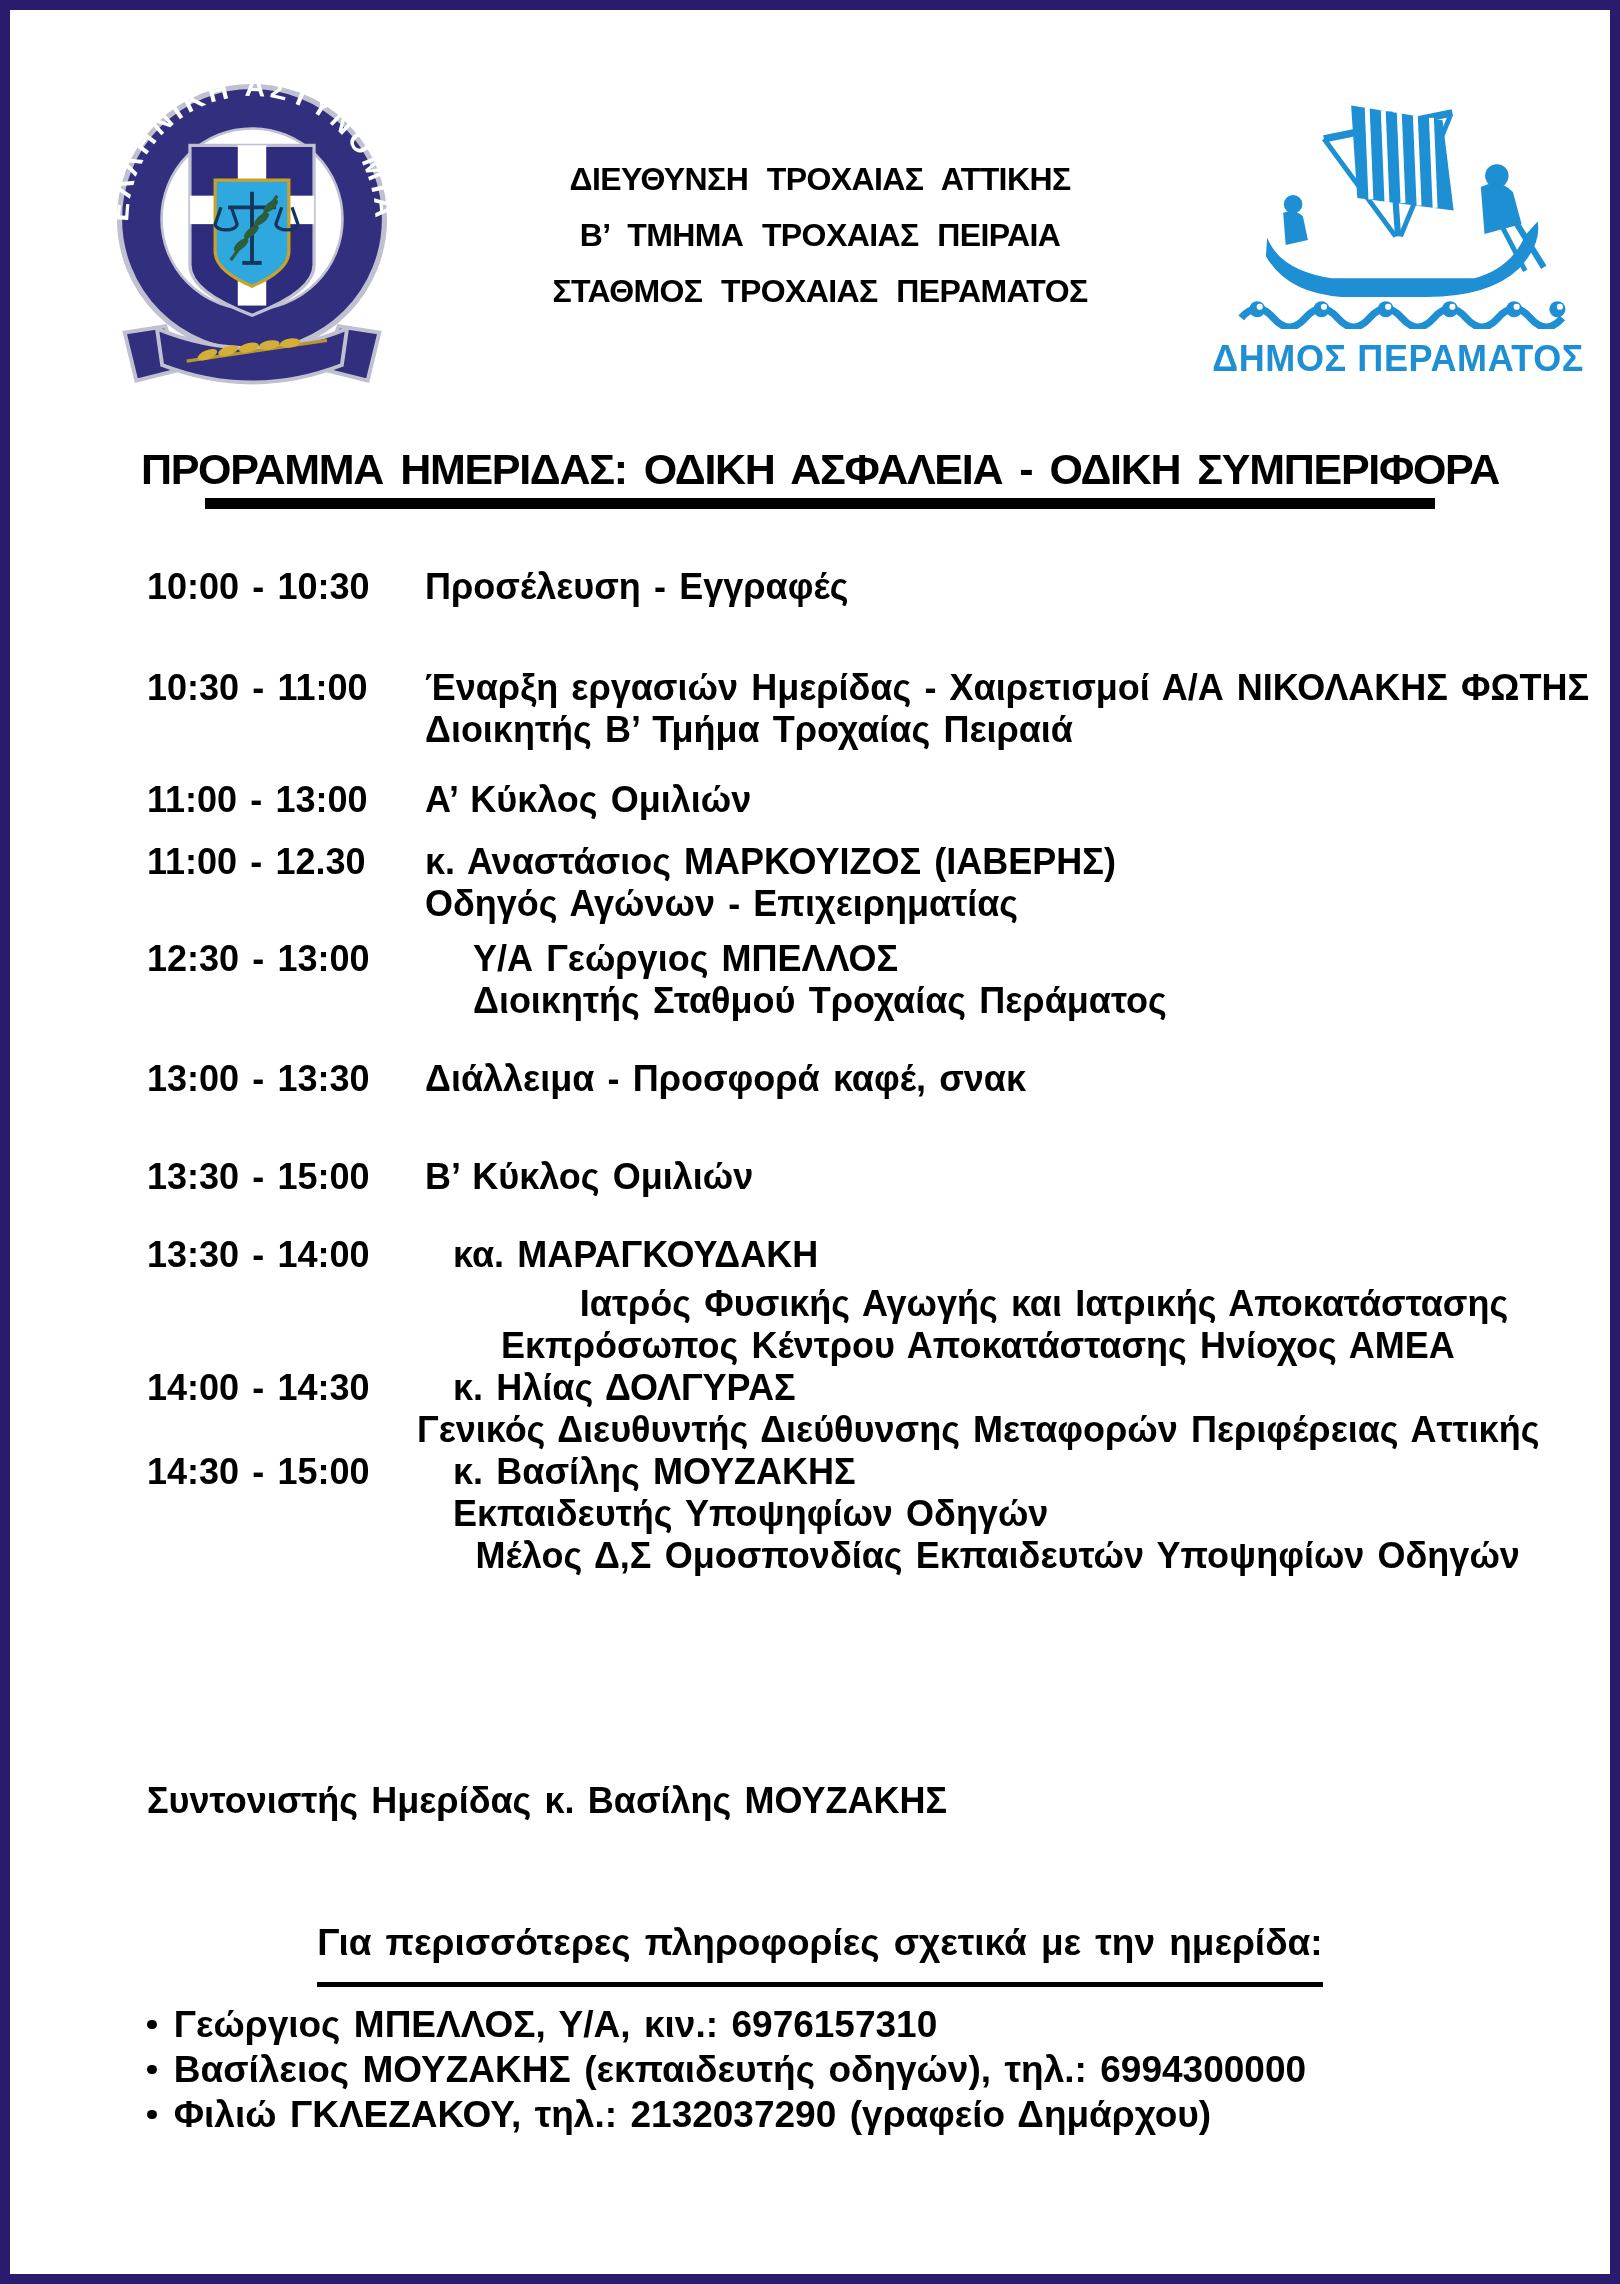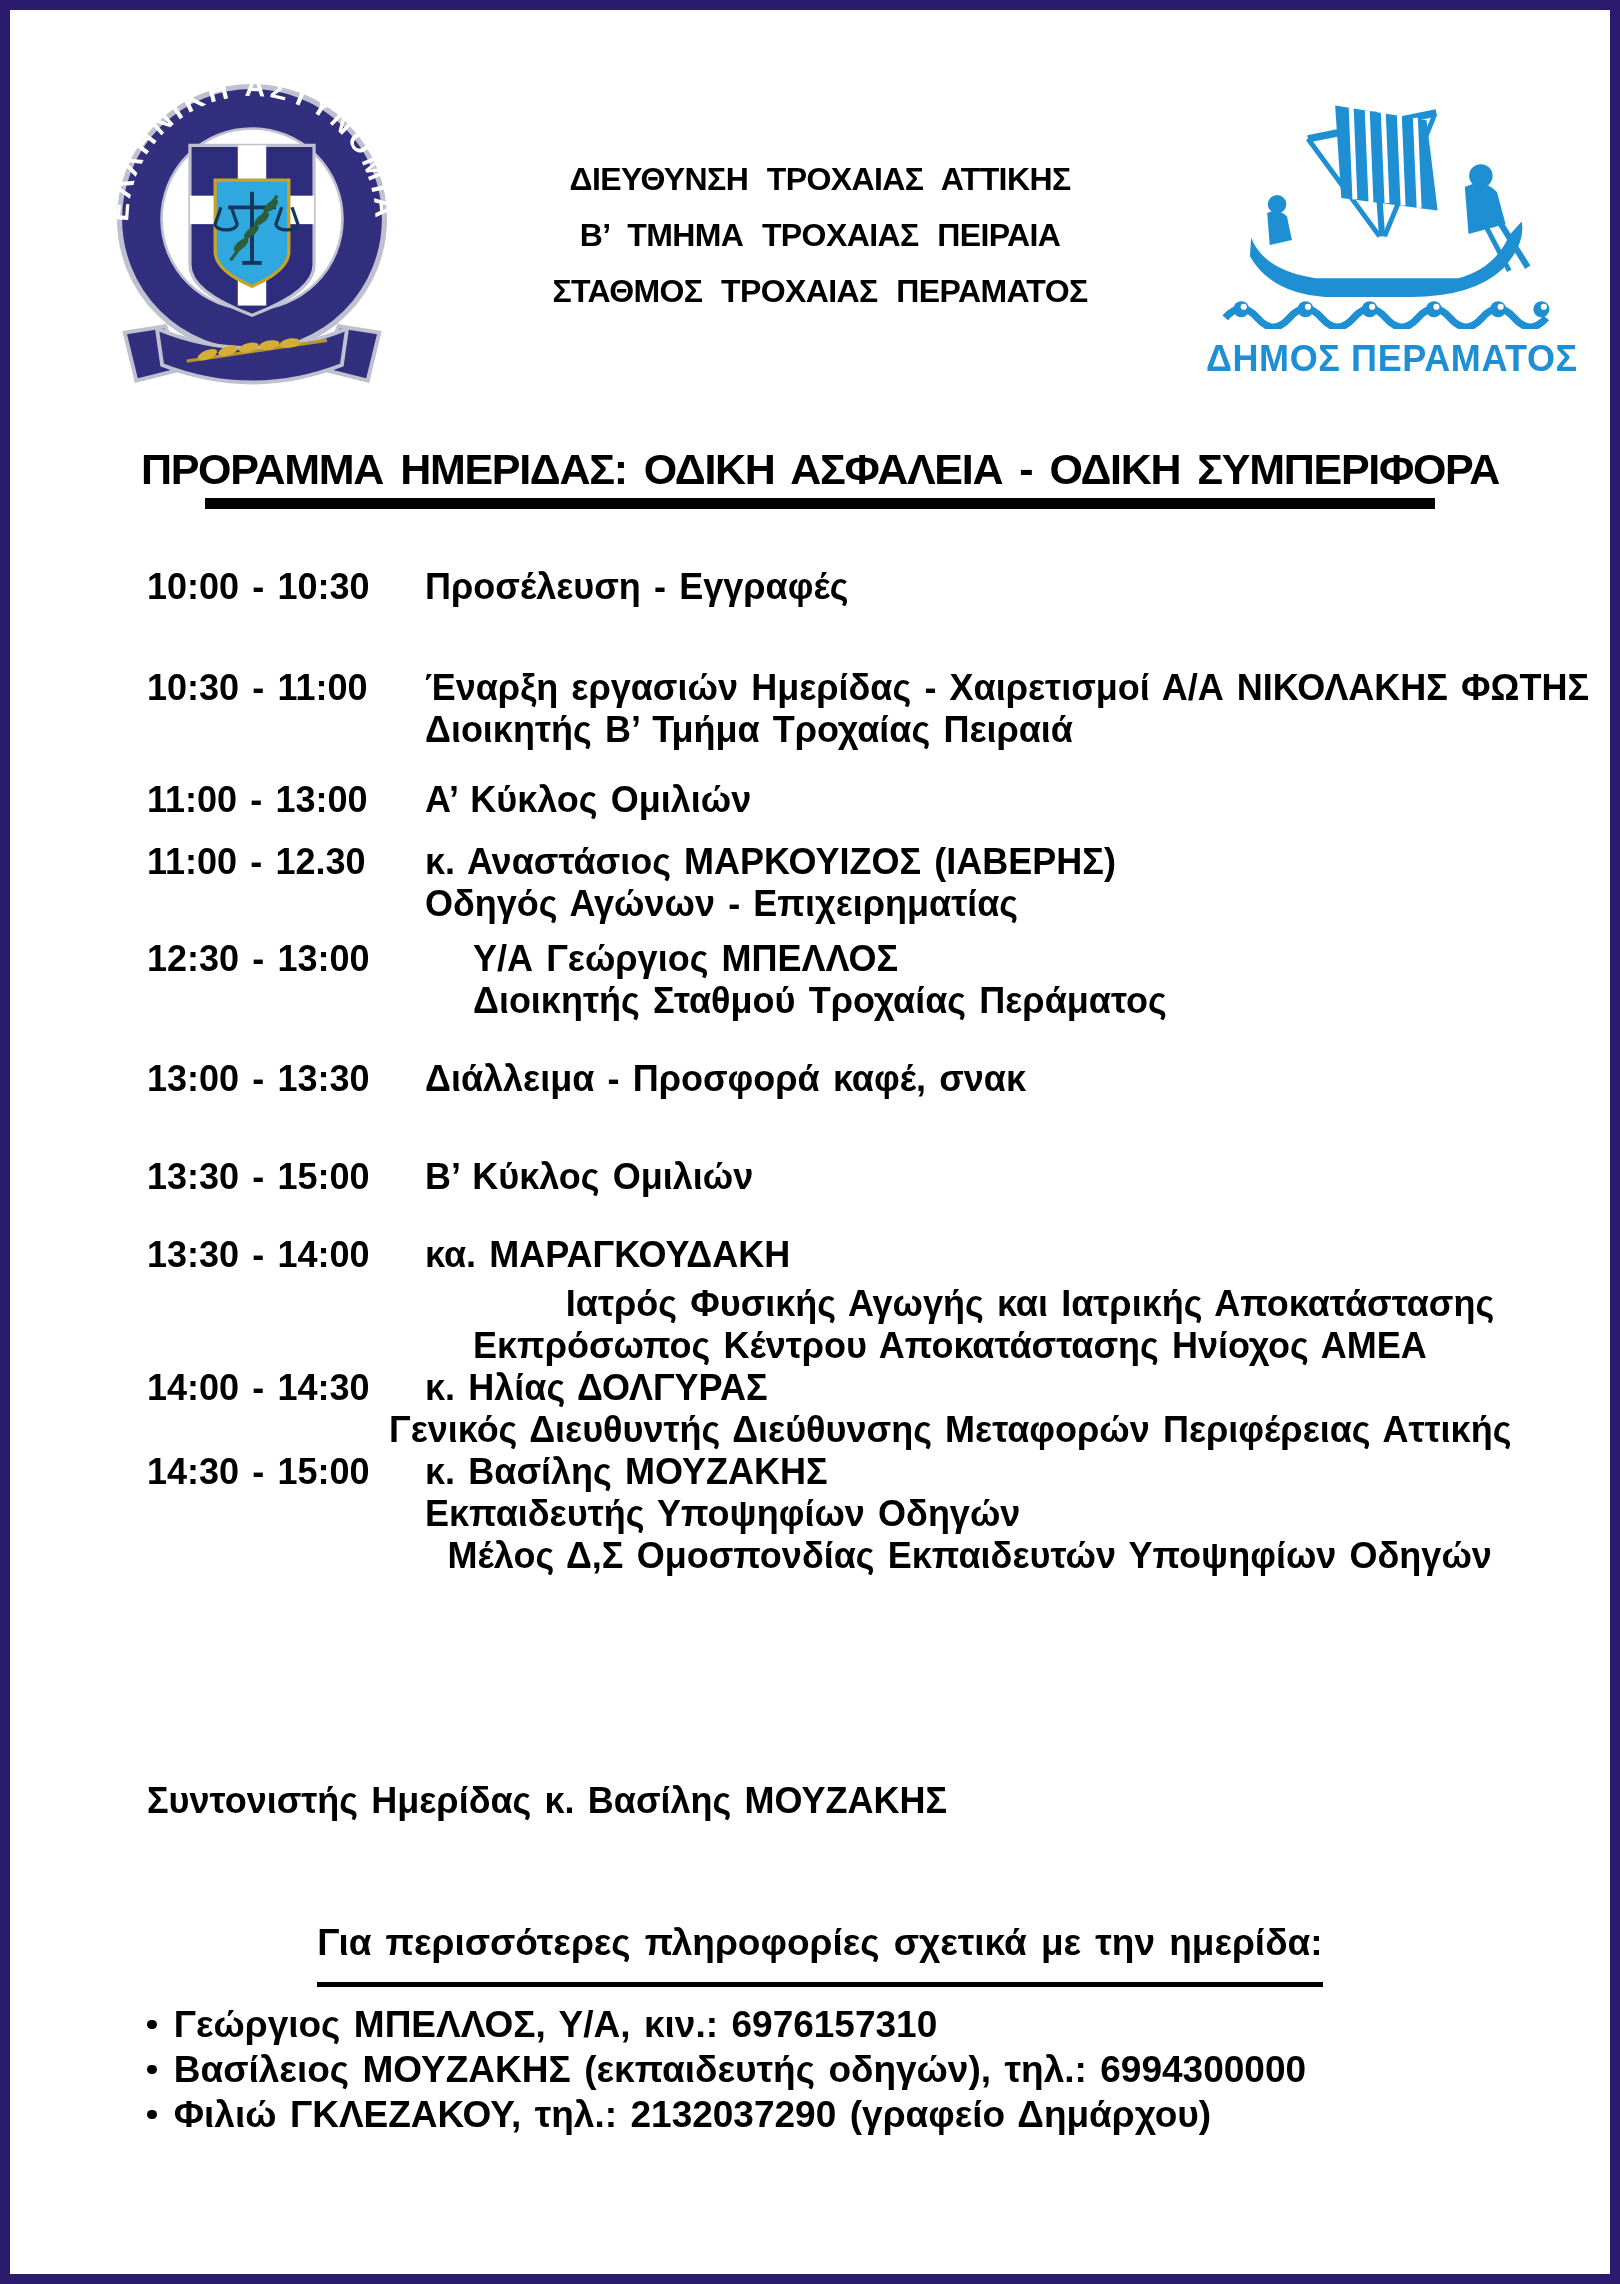--- a/index.html
+++ b/index.html
@@ -14,21 +14,21 @@
     color:#000;
     overflow:hidden;
   }
   
   .police-logo{position:absolute;left:94px;top:59px;width:296px;height:318px;}
   .header-text{
     position:absolute;left:358px;top:141px;width:904px;
     text-align:center;font-size:32px;line-height:56px;
     letter-spacing:-0.6px;word-spacing:10.3px;white-space:nowrap;
   }
-  .perama-logo{position:absolute;left:1196px;top:72px;width:378px;text-align:left;}
+  .perama-logo{position:absolute;left:1196px;top:72px;width:378px;text-align:right;}
   .perama-caption{
     font-size:36px;letter-spacing:0.6px;margin-top:6.5px;
     color:#1e8fd3;white-space:nowrap;
   }
   
   .title-block{position:absolute;left:0;top:434px;width:1620px;text-align:center;}
   .title-text{
     display:inline-block;font-size:43px;line-height:50px;
     letter-spacing:-1.3px;word-spacing:6.5px;white-space:nowrap;
   }
@@ -36,21 +36,21 @@
   
   .program{position:absolute;left:137px;top:556px;width:1440px;font-size:36px;line-height:42px;word-spacing:3.2px;}
   .row{display:flex;align-items:baseline;}
   .time{flex:0 0 278px;white-space:nowrap;}
   .row--inline .time{flex:0 0 auto;margin-right:14px;}
   .desc{flex:1 1 auto;min-width:0;}
   .dline{white-space:nowrap;}
   .dline.gap-top{margin-top:6.5px;text-align:center;}
   .mb1{margin-bottom:59px;} .mb2{margin-bottom:28px;} .mb3{margin-bottom:20px;}
   .mb4{margin-bottom:13px;} .mb5{margin-bottom:36px;gap:48px;} .mb6{margin-bottom:56px;}
-  .mb7{margin-bottom:36px;} .mb0{margin-bottom:0;}
+  .mb7{margin-bottom:36px;} .mb0{margin-bottom:0;gap:28px;}
   
   .coordinator{position:absolute;left:137px;top:1770px;font-size:36px;white-space:nowrap;word-spacing:3.2px;}
   .info-heading{position:absolute;left:0;top:1912px;width:1620px;text-align:center;}
   .info-heading span{
     display:inline-block;font-size:37px;word-spacing:3.9px;white-space:nowrap;
     border-bottom:5.2px solid #000;padding-bottom:18px;
   }
   .contacts{position:absolute;left:137px;top:1992px;font-size:37px;line-height:45px;word-spacing:3.2px;}
   .contact{white-space:nowrap;display:flex;align-items:center;text-align:center;}
   .bullet{

